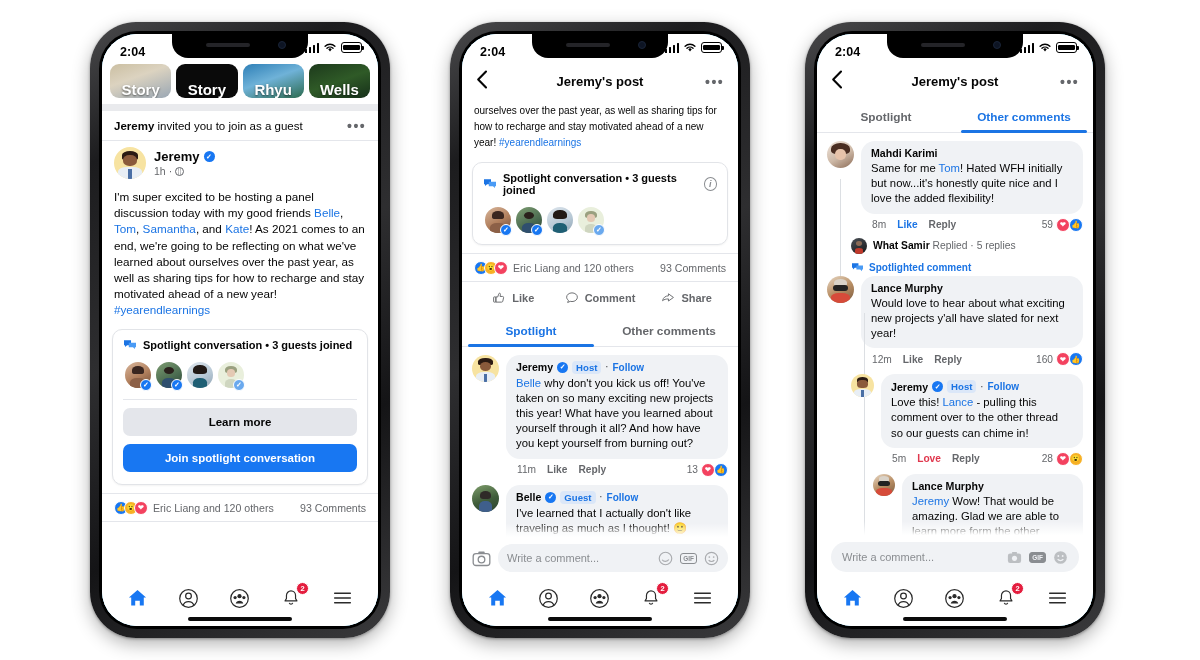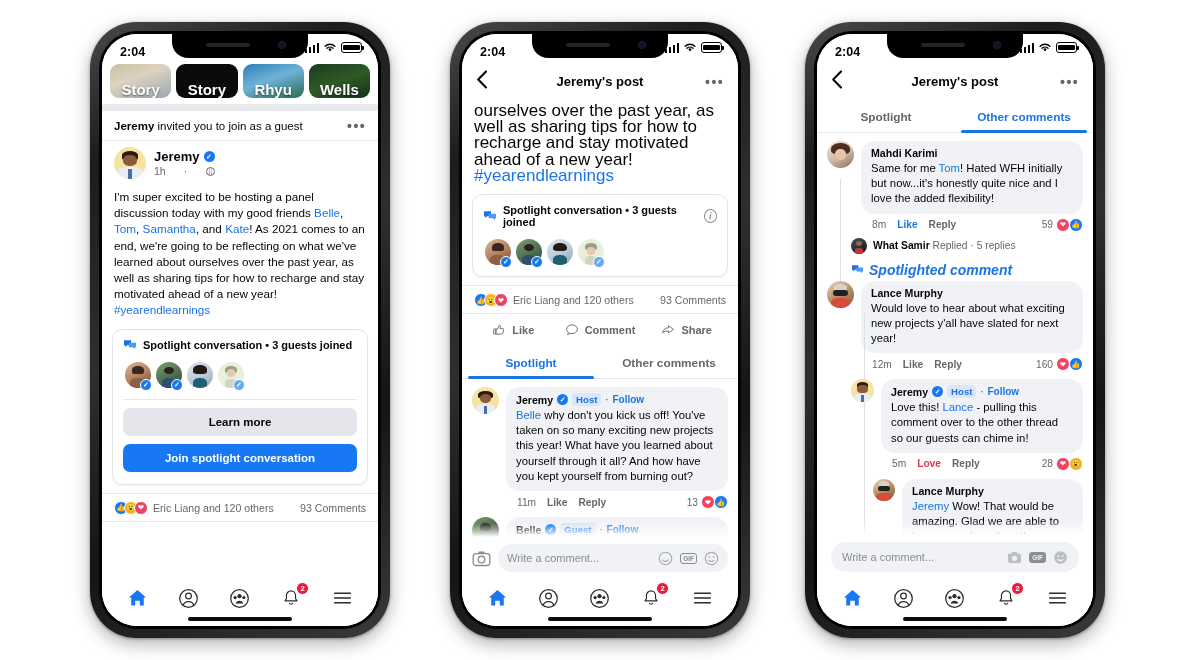--- a/index.html
+++ b/index.html
@@ -110,21 +110,21 @@
   
   .invite-row {
     display: flex; align-items: center; justify-content: space-between;
     padding: 9px 12px 8px 12px; font-size: 11.5px; color: #050505;
   }
   .invite-row b { font-weight: 700; }
   .dots { letter-spacing: 1.4px; color:#65676b; font-size: 14px; font-weight:700; line-height:8px;}
 
   .post-head { display: flex; align-items: center; gap: 8px; padding: 6px 12px 4px 12px; }
   .post-name { font-size: 13px; font-weight: 700; color: #050505; display:flex; align-items:center; gap:4px;}
-  .post-sub { font-size: 10.5px; color: #65676b; display:flex; align-items:center; gap:3px; margin-top:1px;justify-content:space-between;}
+  .post-sub { font-size: 10.5px; color: #65676b; display:flex; align-items:center; gap:3px; margin-top:1px;}
   .globe {
     width: 9px; height: 9px; border-radius: 50%;
     border: 1.2px solid #65676b; position: relative; display:inline-block;
   }
   .globe::after{content:"";position:absolute;inset:0;border-left:1.2px solid #65676b;border-right:1.2px solid #65676b;border-radius:50%;transform:scaleX(.45);}
 
   .verified {
     width: 11px; height: 11px; border-radius: 50%;
     background: #1877f2; color:#fff; font-size: 7px;
     display:inline-flex; align-items:center; justify-content:center;
@@ -255,22 +255,22 @@
   .c-meta .act { font-weight:700; color:#65676b; }
   .c-meta .act.blue { color:#1b74e4; }
   .c-meta .act.red  { color:#e0384e; }
   .c-meta .count { margin-left:auto; display:flex; align-items:center; gap:3px; }
   .c-meta .count .n { font-size:10.2px; color:#65676b; }
 
   .replied-row { display:flex; align-items:center; gap:6px; padding: 6px 10px 0 34px; font-size:10.3px; color:#65676b;}
   .replied-row .av { width:16px; height:16px; }
   .replied-row b { color:#050505; font-weight:700; }
 
-  .spotlighted-tag { display:flex; align-items:center; gap:5px; font-size:14px; color:#1b74e4;
-                     font-weight:600; padding: 8px 10px 1px 34px; font-style: italic; }
+  .spotlighted-tag { display:flex; align-items:center; gap:5px; font-size:10px; color:#1b74e4;
+                     font-weight:600; padding: 8px 10px 1px 34px; }
 
   .threadline { position:absolute; background:#dcdfe3; width:1.4px; }
 
   
   .composer { display:flex; align-items:center; gap:7px; padding: 7px 10px; background:#fff; }
   .cbox { flex:1; background:#f0f2f5; border-radius: 16px; height: 28px;
           display:flex; align-items:center; padding: 0 9px; gap:7px; }
   .cbox .ph { flex:1; font-size:11px; color:#8a8d91; }
   .cb-ic { width:15px;height:15px;opacity:.5;flex:0 0 auto;}
   .gifbox { border:1.4px solid #8a8d91; border-radius:3px; font-size:6.4px; font-weight:700;
@@ -527,21 +527,21 @@
             <div style="width:22px">
               <svg width="12" height="19" viewBox="0 0 12 19">
                 <path d="M10 1.6 2.2 9.5 10 17.4" fill="none" stroke="#050505" stroke-width="2.1" stroke-linecap="round" stroke-linejoin="round"></path>
               </svg>
             </div>
             <div style="flex:1;text-align:center;font-size:13px;font-weight:700;color:#050505">Jeremy's post</div>
             <div class="dots" style="width:22px;text-align:right">•••</div>
           </div>
 
           <div class="scrollarea">
-            <div style="padding:2px 12px 8px 12px;font-size:17px;line-height:16.2px;color:#050505">
+            <div style="padding:2px 12px 8px 12px;font-size:10px;line-height:16.2px;color:#050505">
               <span>ourselves over the past year, as well as sharing tips for how to recharge and stay motivated ahead of a new year! </span><span class="lk">#yearendlearnings</span>
             </div>
 
             <div class="sp-card" style="padding-bottom:9px">
               <div class="sp-title" style="justify-content:space-between">
                 <span style="display:flex;align-items:center;gap:6px">
                   <svg class="sp-ic" viewBox="0 0 16 14">
                     <path d="M1 1.6h8.2v5.8H4.6L2.2 9.4V7.4H1z" fill="#1b74e4"></path>
                     <path d="M6.6 4.4H15v5.3h-1.3v2l-2.2-2H6.6z" fill="#4a9bf5"></path>
                   </svg>

